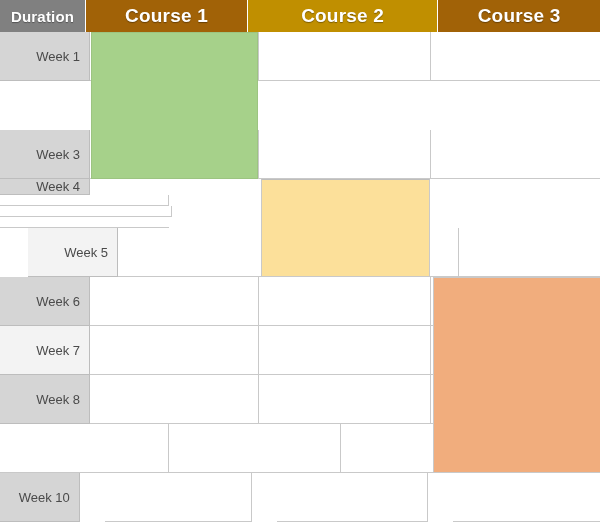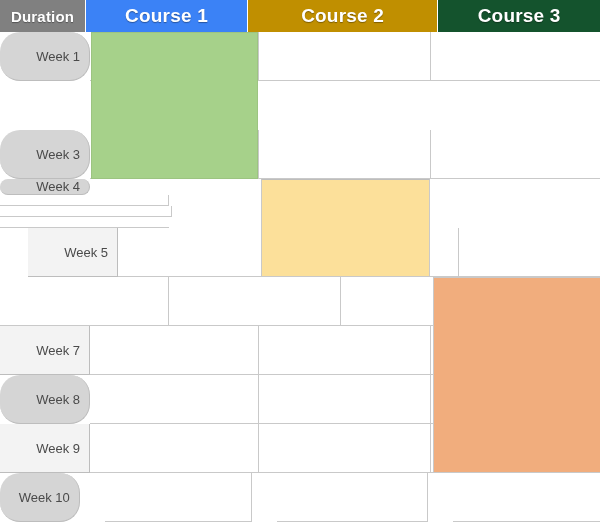--- a/index.html
+++ b/index.html
@@ -46,31 +46,31 @@
     overflow: hidden;
     white-space: nowrap;
   }
   .hdr-duration {
     width: 90px;
     background: #808080;
     font-size: 15px;
   }
   .hdr-c1 {
     width: 169px;
-    background: #3b82f6;
+    background: #a16207;
     font-size: 19px;
   }
   .hdr-c2 {
     width: 199px;
     background: #c08f00;
     font-size: 19px;
   }
   .hdr-c3 {
     width: 169px;
-    background: #14532d;
+    background: #a16207;
     border-right: none;
     font-size: 19px;
   }
 
   
   .body-grid {
     position: absolute;
     left: 0;
     top: 32px;
     width: 600px;
@@ -93,21 +93,21 @@
     border-bottom: 1px solid #bdbdbd;
     border-right: 1px solid #bdbdbd;
     display: flex;
     align-items: center;
     justify-content: flex-end;
     padding-right: 9px;
     font-size: 13px;
     color: #4a4a4a;
     white-space: nowrap;
   }
-  .cell-label.shade-dark  { background: #d5d5d5; border-radius: 20px; }
+  .cell-label.shade-dark  { background: #d5d5d5; }
   .cell-label.shade-light { background: #f3f3f3; }
 
   .cell-course {
     background: #ffffff;
     border-bottom: 1px solid #c9c9c9;
     border-right: 1px solid #c9c9c9;
   }
   .cell-c1 { width: 169px; }
   .cell-c2 { width: 172px; }
   .cell-c3 { width: 169px; border-right: none; }
@@ -176,38 +176,38 @@
         <div class="cell cell-course cell-c2"></div>
         <div class="cell cell-course cell-c3"></div>
       </div>
       <div class="row" style="top: 196px; padding-left: 28px;">
         <div class="cell cell-label shade-light">Week 5</div>
         <div class="cell cell-course cell-c1"></div>
         <div class="cell cell-course cell-c2"></div>
         <div class="cell cell-course cell-c3"></div>
       </div>
       <div class="row" style="top: 245px;">
+        <div class="cell cell-label shade-dark">Week 6</div>
         <div class="cell cell-course cell-c1"></div>
         <div class="cell cell-course cell-c2"></div>
         <div class="cell cell-course cell-c3"></div>
       </div>
       <div class="row" style="top: 294px;">
         <div class="cell cell-label shade-light">Week 7</div>
         <div class="cell cell-course cell-c1"></div>
         <div class="cell cell-course cell-c2"></div>
         <div class="cell cell-course cell-c3"></div>
       </div>
       <div class="row" style="top: 343px;">
         <div class="cell cell-label shade-dark">Week 8</div>
         <div class="cell cell-course cell-c1"></div>
         <div class="cell cell-course cell-c2"></div>
         <div class="cell cell-course cell-c3"></div>
       </div>
       <div class="row" style="top: 392px;">
-        <div class="cell cell-label shade-light">Week 9</div>
         <div class="cell cell-course cell-c1"></div>
         <div class="cell cell-course cell-c2"></div>
         <div class="cell cell-course cell-c3"></div>
       </div>
       <div class="row" style="top: 441px; gap: 25px;">
         <div class="cell cell-label shade-dark">Week 10</div>
         <div class="cell cell-course cell-c1"></div>
         <div class="cell cell-course cell-c2"></div>
         <div class="cell cell-course cell-c3"></div>
       </div>

